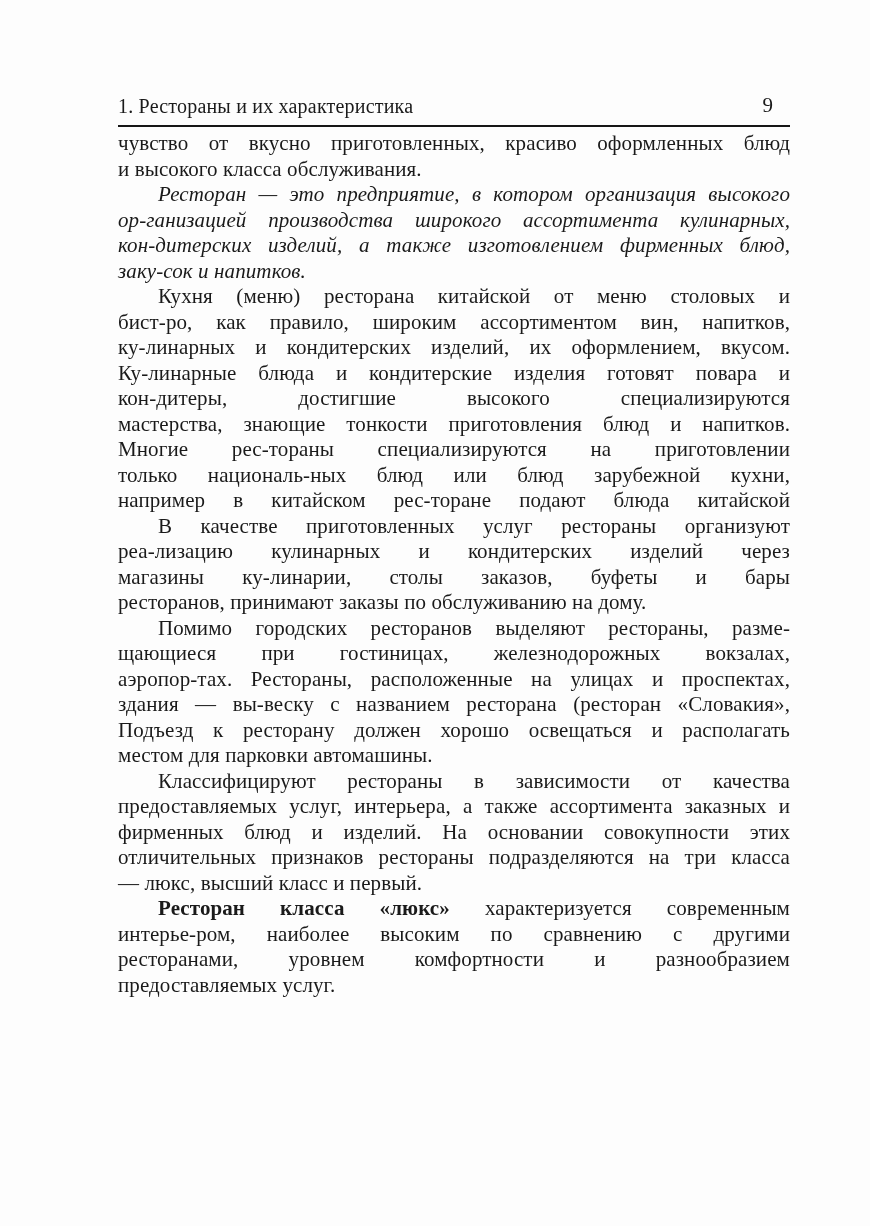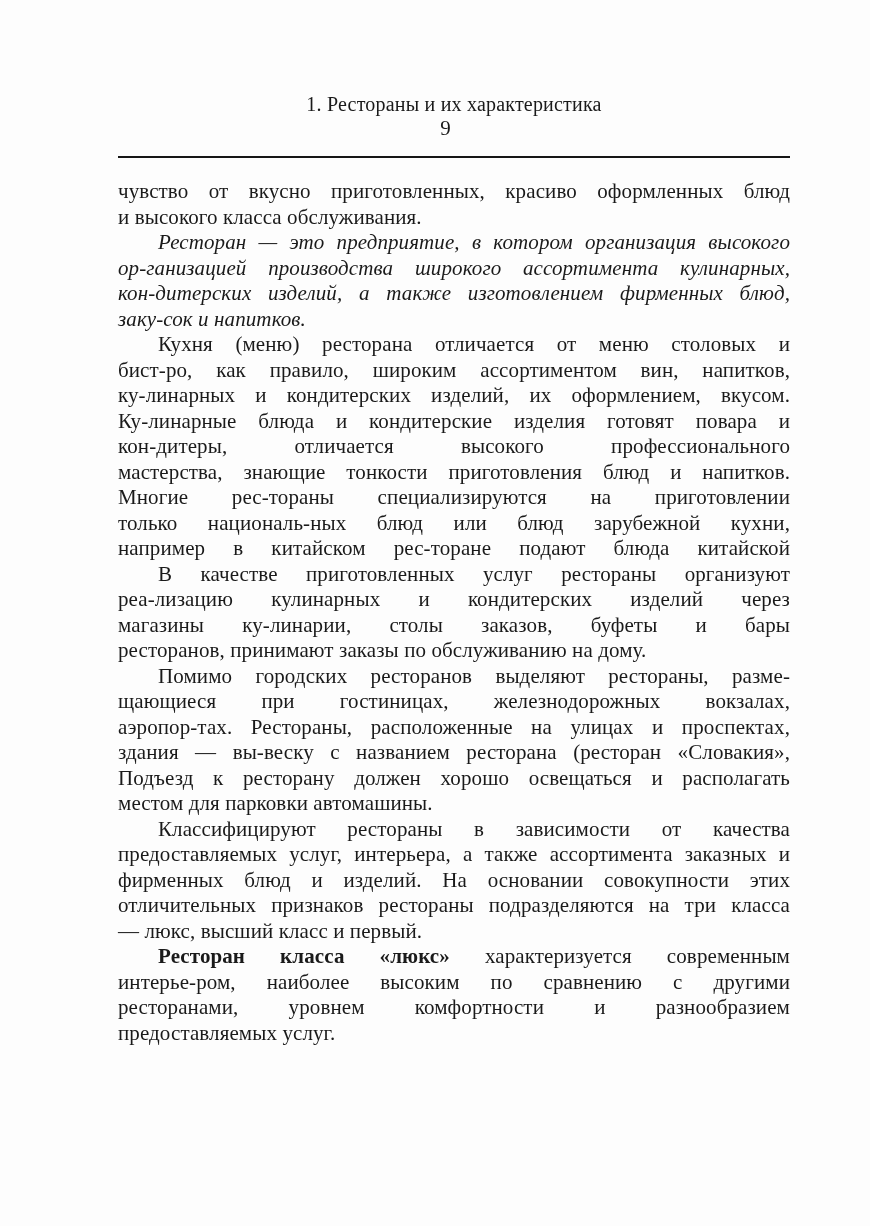--- a/index.html
+++ b/index.html
@@ -17,37 +17,36 @@
     height:1226px;
     background:var(--bg);
     color:var(--text);
     overflow:hidden;
     padding:93px 80px 0 118px;
   }
 
   .header-row{
     display:flex;
     justify-content:space-between;
-    align-items:center;
+    align-items:flex-end;
     border-bottom:2px solid var(--rule);
-    padding-bottom:15px;
-    flex-direction:column;
+    padding-bottom:7px;
   }
   .chapter{
     font-size:20px;
     letter-spacing:0.2px;
     white-space:nowrap;
   }
   .pagenum{
     font-size:21px;
     margin-right:17px;
   }
 
   .body-text{
-    padding-top:21px;
+    padding-top:4px;
     font-size:21px;
     line-height:25.5px;
     letter-spacing:0.1px;
   }
 
   .para{ margin:0; }
   .para.space-before{ }
   .para.italic{ font-style:italic; }
 
   .line{
@@ -76,25 +75,25 @@
         <div class="line">чувство от вкусно приготовленных, красиво оформленных блюд</div>
         <div class="line last">и высокого класса обслуживания.</div>
       </div>
       <div class="para italic">
         <div class="line indent">Ресторан — это предприятие, в котором организация высокого</div>
         <div class="line">ор-ганизацией производства широкого ассортимента кулинарных,</div>
         <div class="line">кон-дитерских изделий, а также изготовлением фирменных блюд,</div>
         <div class="line last">заку-сок и напитков.</div>
       </div>
       <div class="para">
-        <div class="line indent">Кухня (меню) ресторана отличается от меню столовых и</div>
+        <div class="line indent">Кухня (меню) ресторана китайской от меню столовых и</div>
         <div class="line">бист-ро, как правило, широким ассортиментом вин, напитков,</div>
         <div class="line">ку-линарных и кондитерских изделий, их оформлением, вкусом.</div>
         <div class="line">Ку-линарные блюда и кондитерские изделия готовят повара и</div>
-        <div class="line">кон-дитеры, отличается высокого профессионального</div>
+        <div class="line">кон-дитеры, достигшие высокого специализируются</div>
         <div class="line">мастерства, знающие тонкости приготовления блюд и напитков.</div>
         <div class="line">Многие рес-тораны специализируются на приготовлении</div>
         <div class="line">только националь-ных блюд или блюд зарубежной кухни,</div>
         <div class="line">например в китайском рес-торане подают блюда китайской</div>
       </div>
       <div class="para">
         <div class="line indent">В качестве приготовленных услуг рестораны организуют</div>
         <div class="line">реа-лизацию кулинарных и кондитерских изделий через</div>
         <div class="line">магазины ку-линарии, столы заказов, буфеты и бары</div>
         <div class="line last">ресторанов, принимают заказы по обслуживанию на дому.</div>

